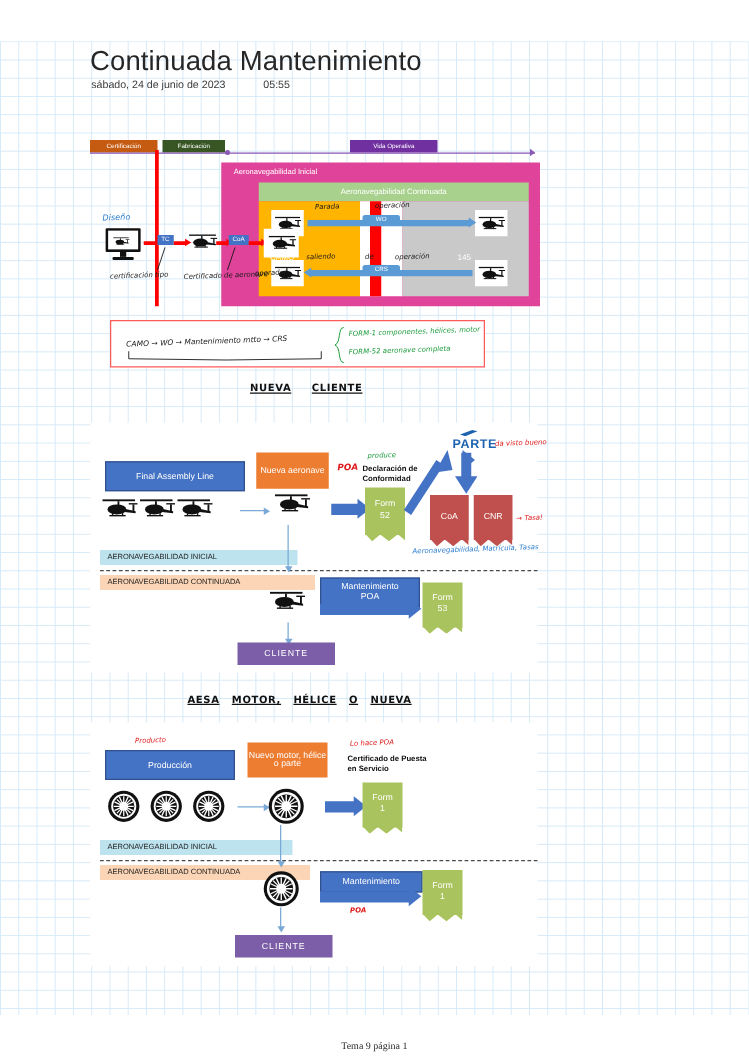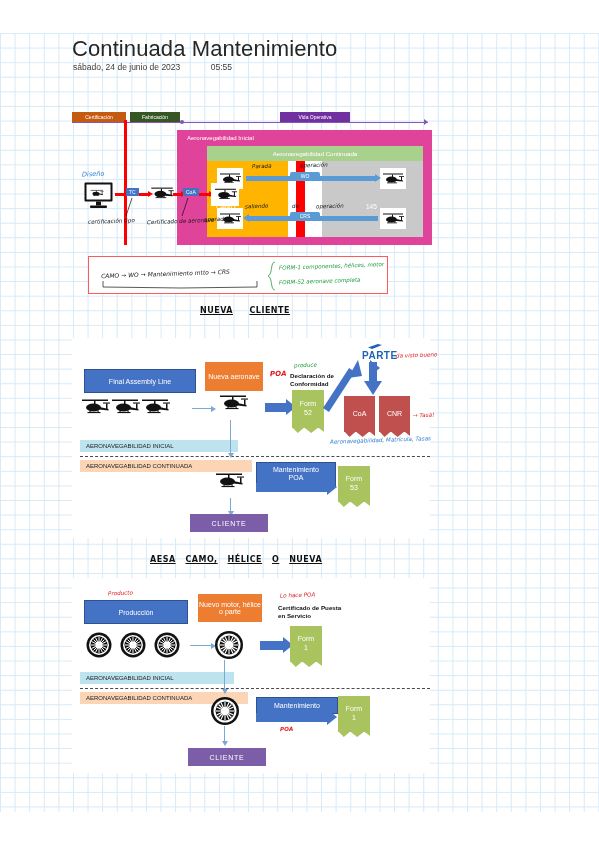--- a/index.html
+++ b/index.html
@@ -464,21 +464,21 @@
     <span>Form</span>
     <span>53</span>
   </div>
 
   <div class="vconn" style="left:230px;top:498px;height:14px;"></div>
   <div class="purple-box" style="left:190px;top:514px;width:78px;height:18px;">CLIENTE</div>
 
   <div class="sec-head" style="left:150px;top:555px;">
     <u>AESA</u>
     &nbsp;
-    <u>CAMO,</u>
+    <u>MOTOR,</u>
     &nbsp;
     <u>HÉLICE</u>
     &nbsp;
     <u>O</u>
     &nbsp;
     <u>NUEVA</u>
   </div>
 
   <div class="box" id="canvas-2"></div>
 
@@ -611,14 +611,15 @@
   <div class="hand hand-red" style="left:280px;top:726px;font-weight:bold;">POA</div>
 
   <div class="doc" style="left:338px;top:696px;width:32px;height:36px;">
     <span>Form</span>
     <span>1</span>
   </div>
 
   <div class="vconn" style="left:224px;top:726px;height:16px;"></div>
   <div class="purple-box" style="left:188px;top:748px;width:78px;height:18px;">CLIENTE</div>
 
+  <div class="footer">Tema 9 página 1</div>
 
 </div>
 
 </body></html>

